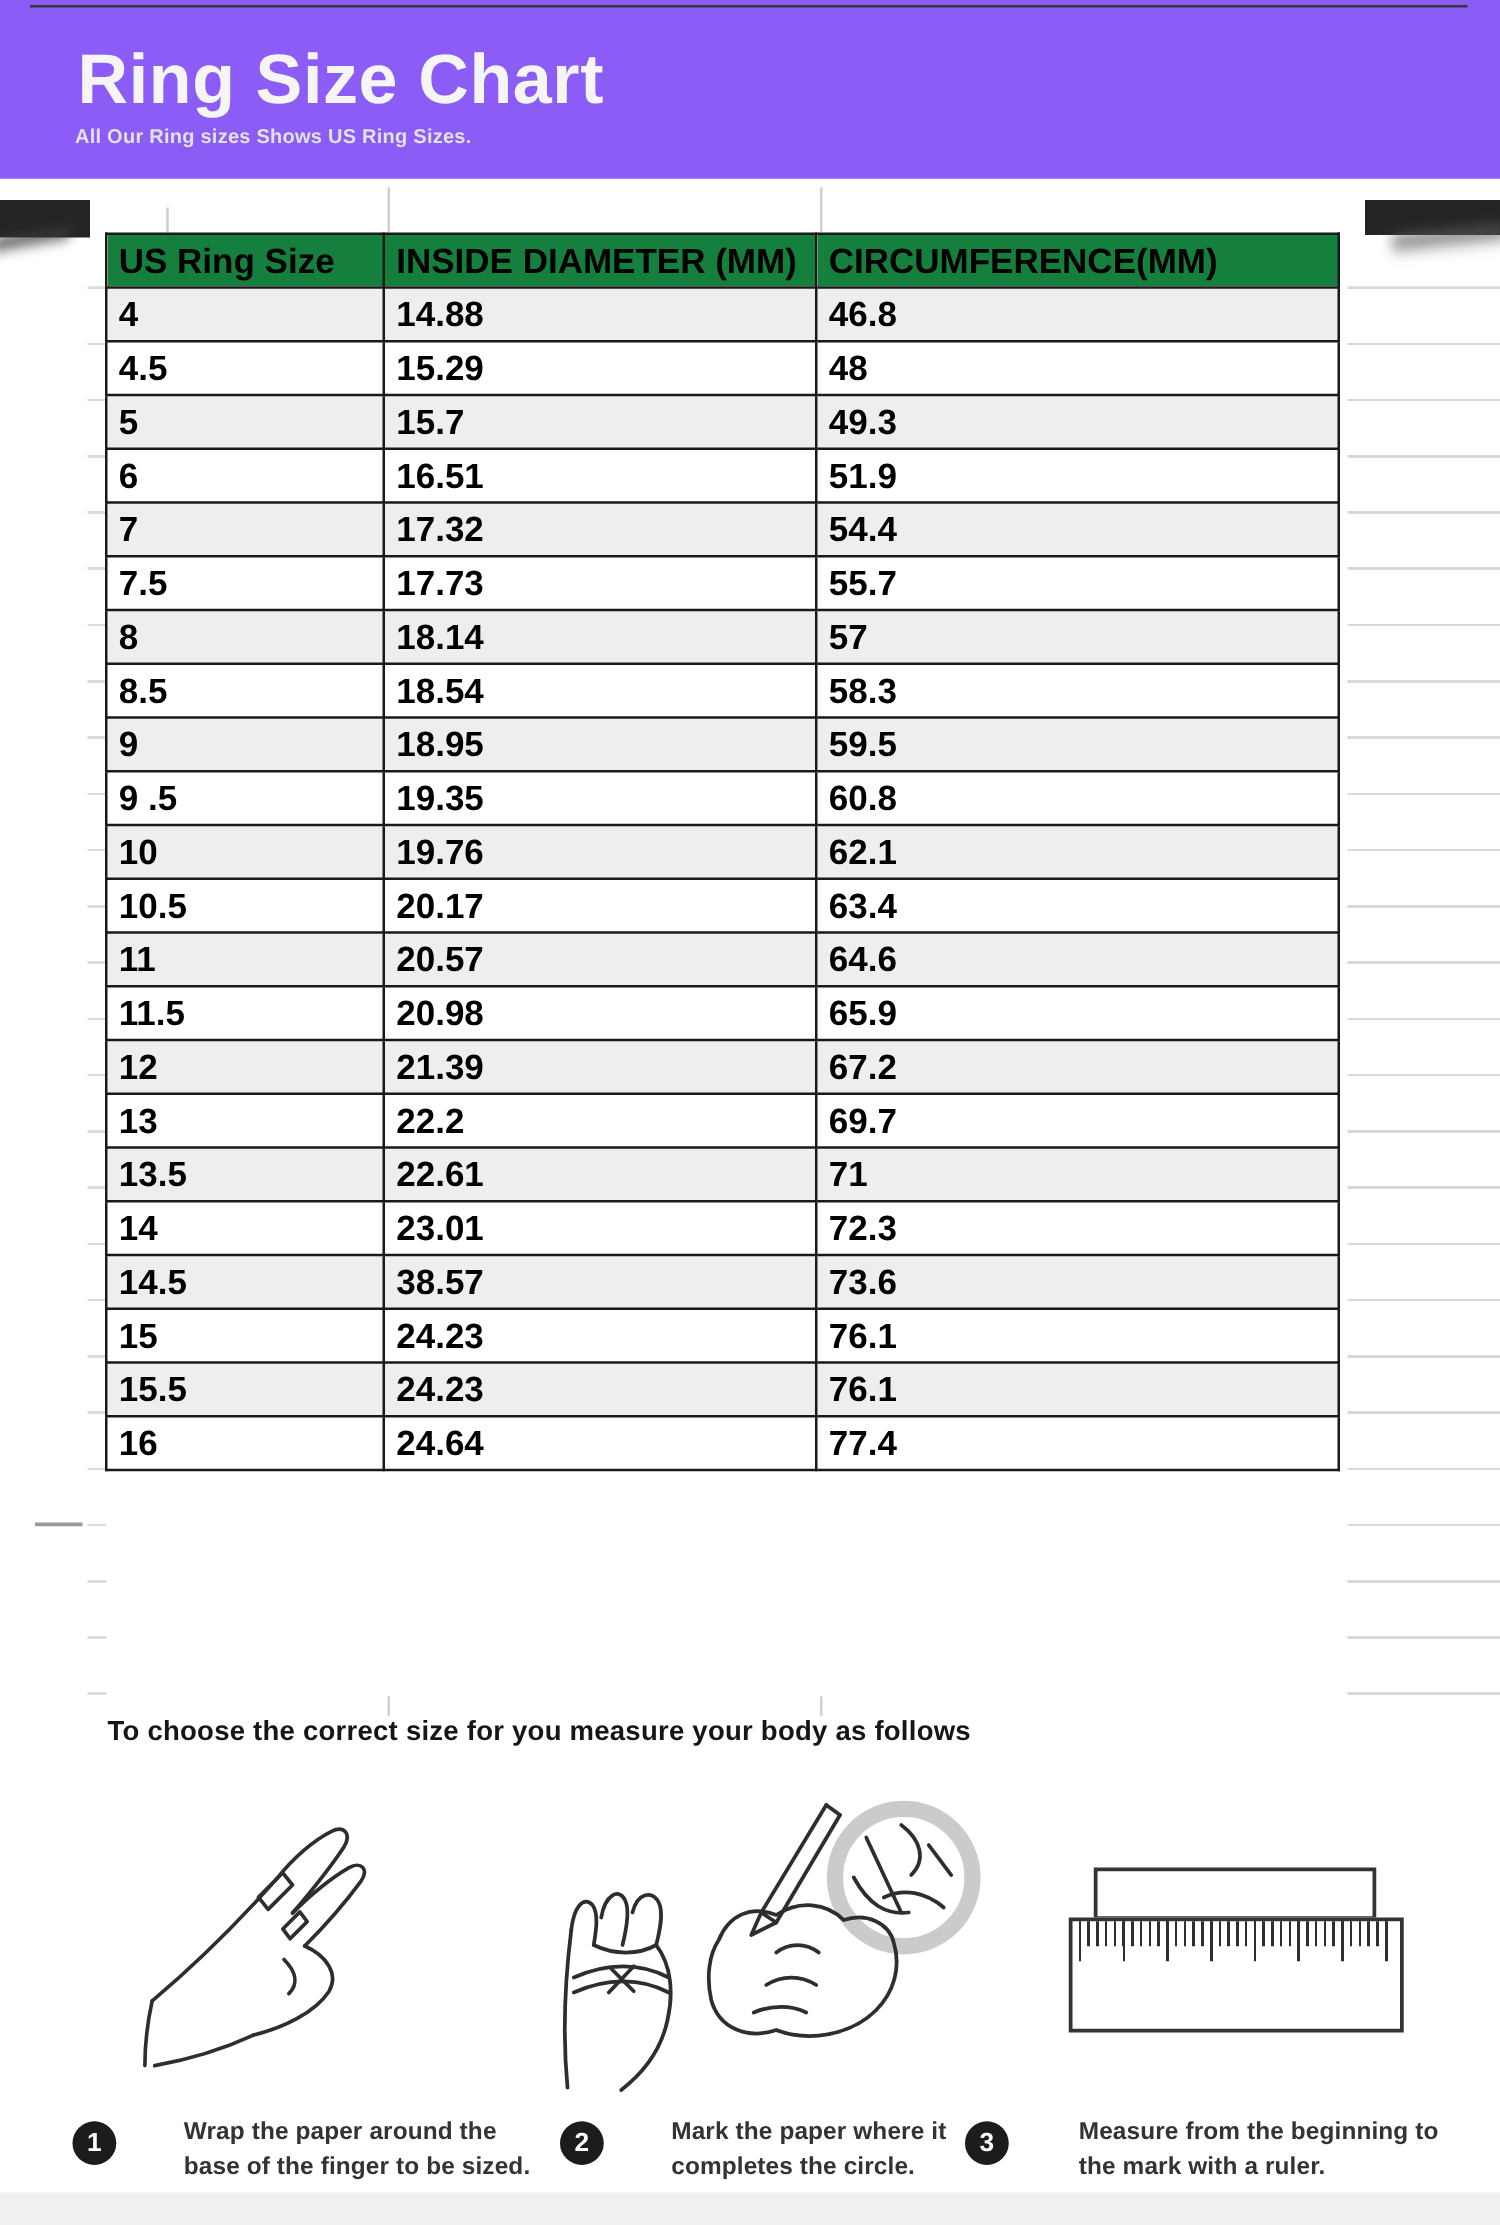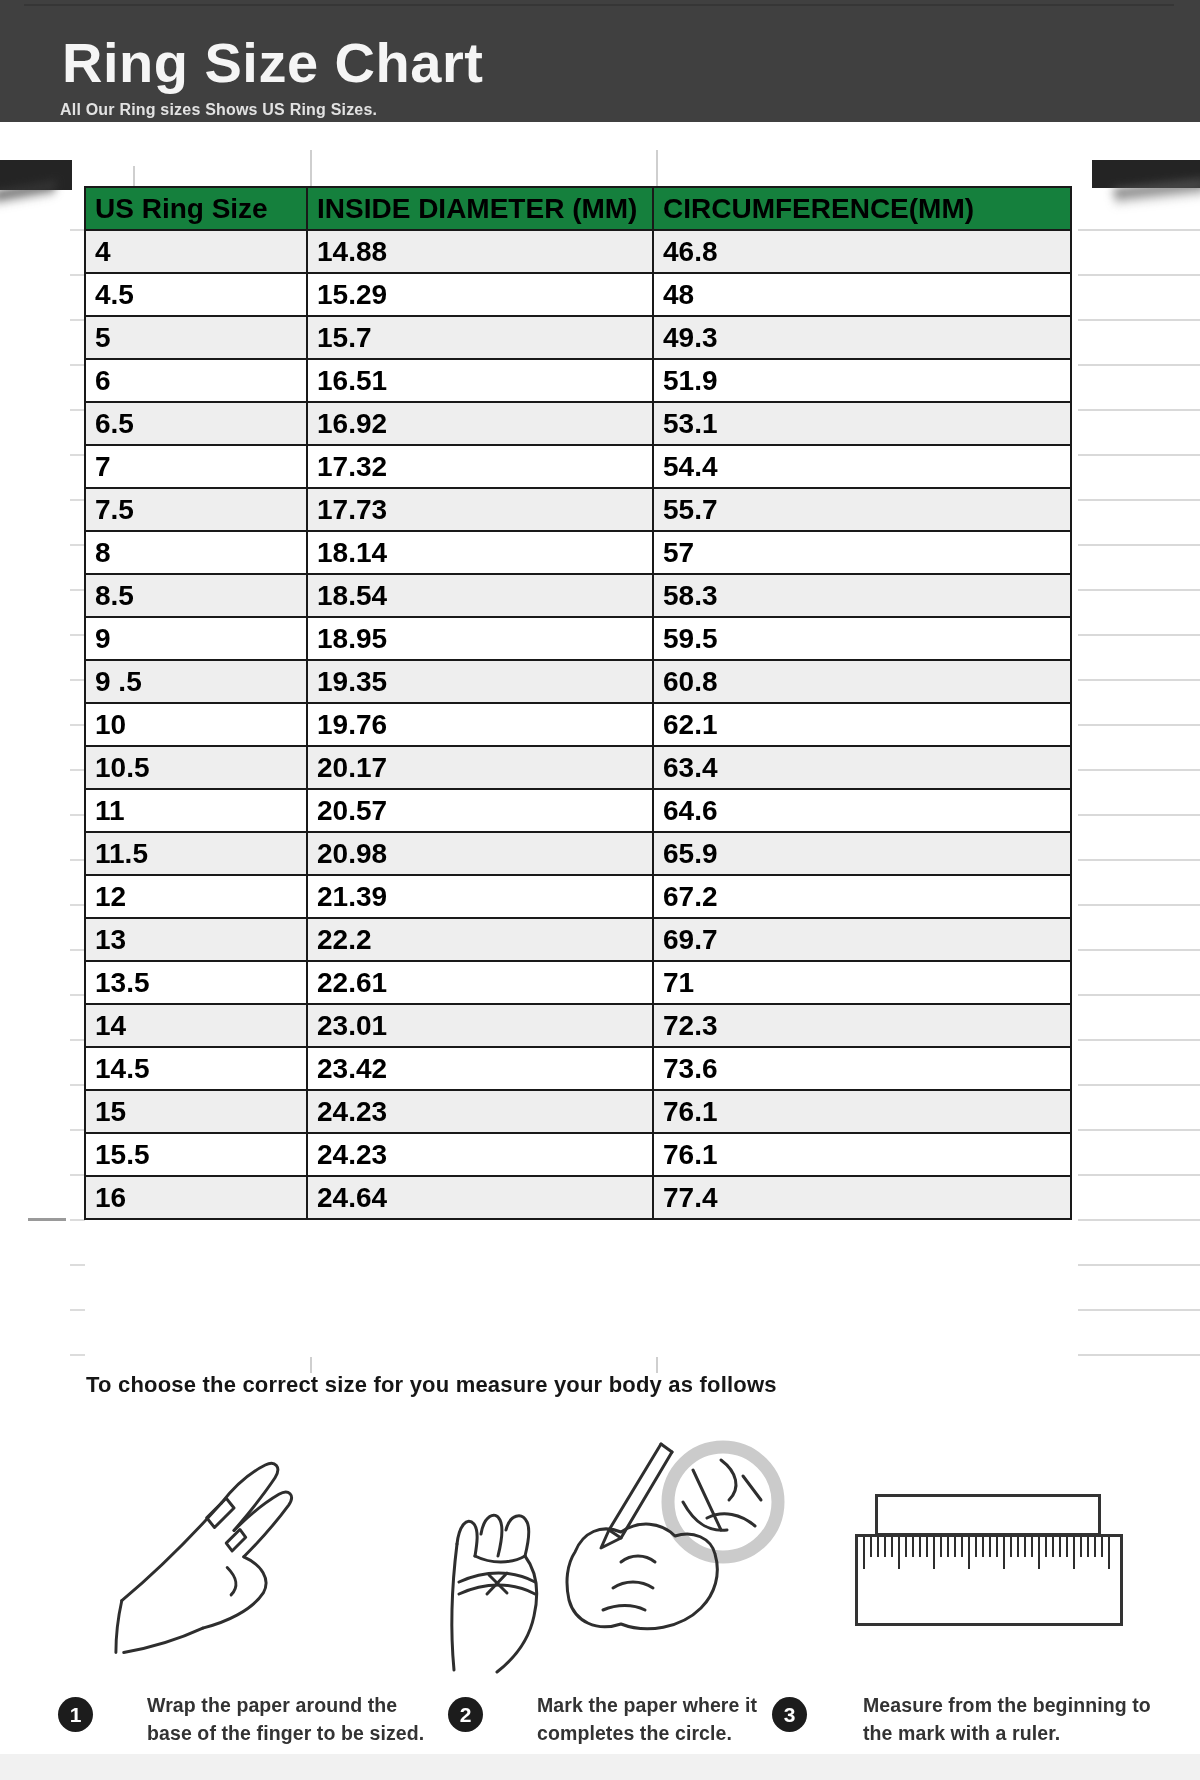--- a/index.html
+++ b/index.html
@@ -2,22 +2,22 @@
 <html><head>
 <meta charset="utf-8">
 <style>
   html,body{margin:0;padding:0;background:#ffffff;}
   .canvas{
     position:relative;width:1200px;height:1780px;overflow:hidden;
     background:#ffffff;font-family:"Liberation Sans",sans-serif;
   }
   
   .banner{
-    position:absolute;left:0;top:0;width:1200px;height:122px;
-    background:#404040;color:#fff;
+    position:absolute;left:0;top:0;width:1200px;height:143px;
+    background:#8b5cf6;color:#fff;
   }
   .banner::before{
     content:"";position:absolute;left:24px;top:4px;width:1150px;height:2px;
     background:#363636;
   }
   .banner h1{
     margin:0;position:absolute;left:62px;top:30px;
     font-size:56px;font-weight:bold;letter-spacing:.5px;color:#f5f5f5;
   }
   .banner p{
@@ -158,25 +158,20 @@
           <td>5</td>
           <td>15.7</td>
           <td>49.3</td>
         </tr>
         <tr>
           <td>6</td>
           <td>16.51</td>
           <td>51.9</td>
         </tr>
         <tr>
-          <td>6.5</td>
-          <td>16.92</td>
-          <td>53.1</td>
-        </tr>
-        <tr>
           <td>7</td>
           <td>17.32</td>
           <td>54.4</td>
         </tr>
         <tr>
           <td>7.5</td>
           <td>17.73</td>
           <td>55.7</td>
         </tr>
         <tr>
@@ -234,21 +229,21 @@
           <td>22.61</td>
           <td>71</td>
         </tr>
         <tr>
           <td>14</td>
           <td>23.01</td>
           <td>72.3</td>
         </tr>
         <tr>
           <td>14.5</td>
-          <td>23.42</td>
+          <td>38.57</td>
           <td>73.6</td>
         </tr>
         <tr>
           <td>15</td>
           <td>24.23</td>
           <td>76.1</td>
         </tr>
         <tr>
           <td>15.5</td>
           <td>24.23</td>

